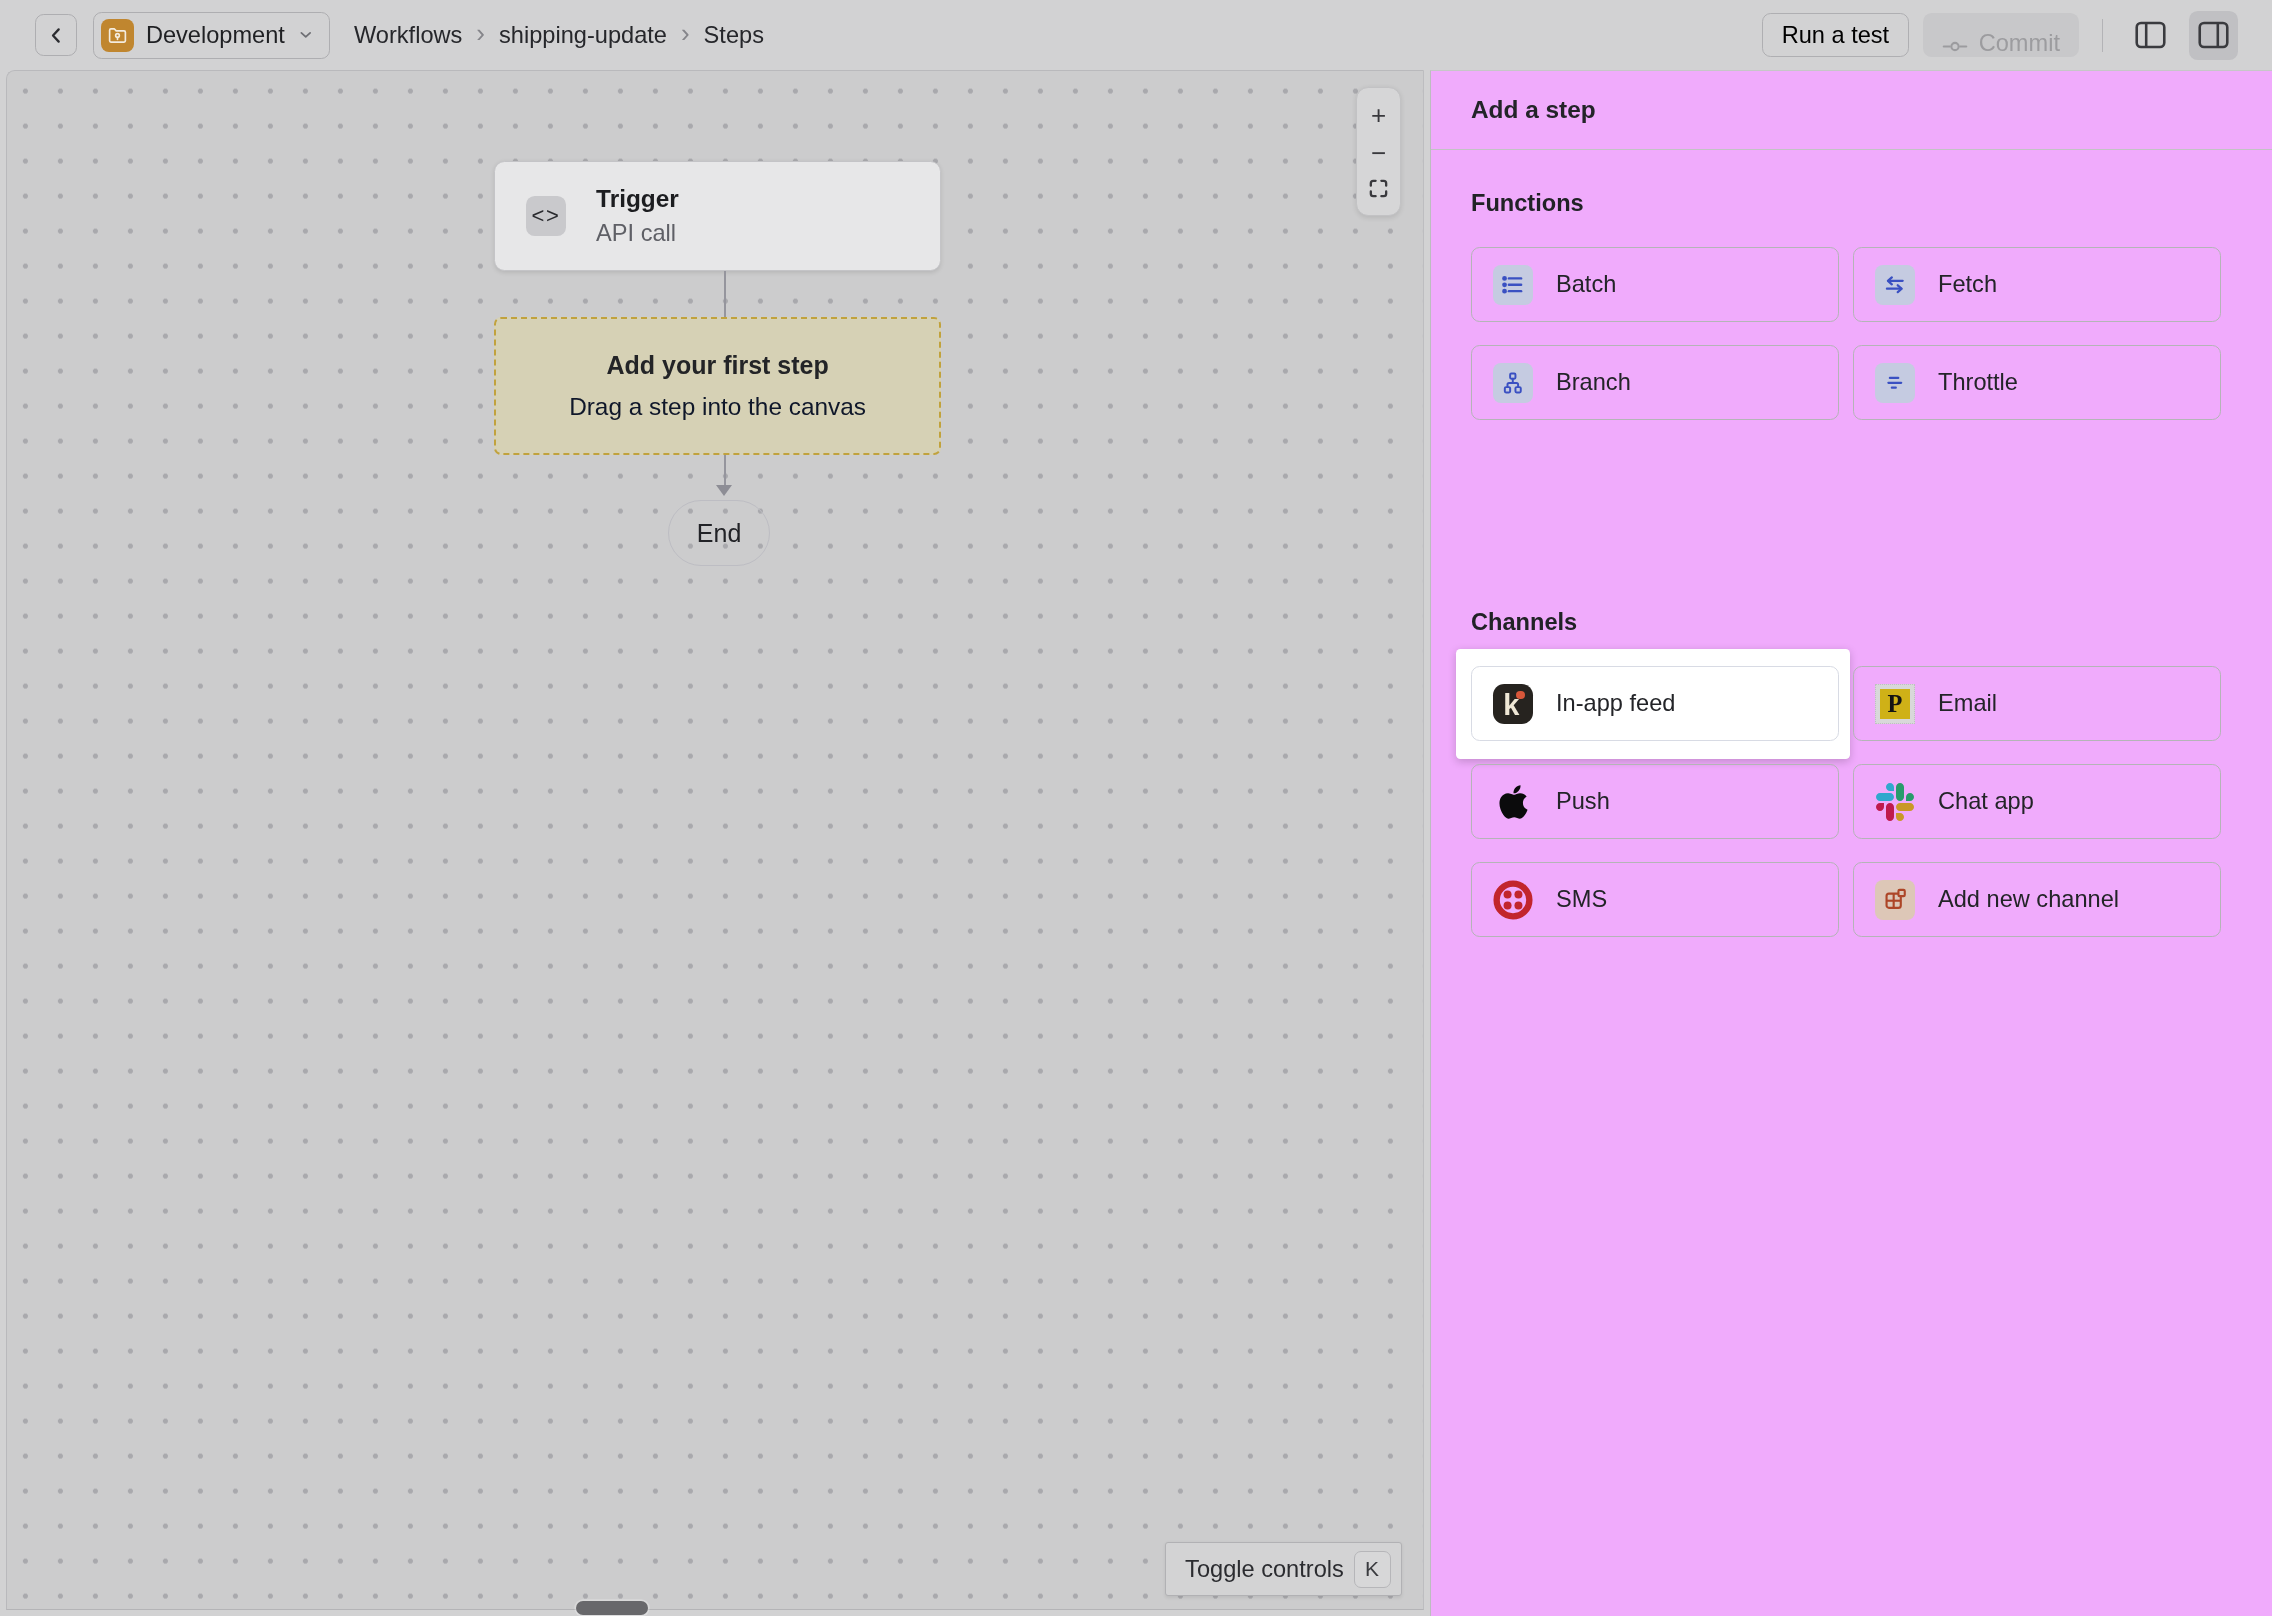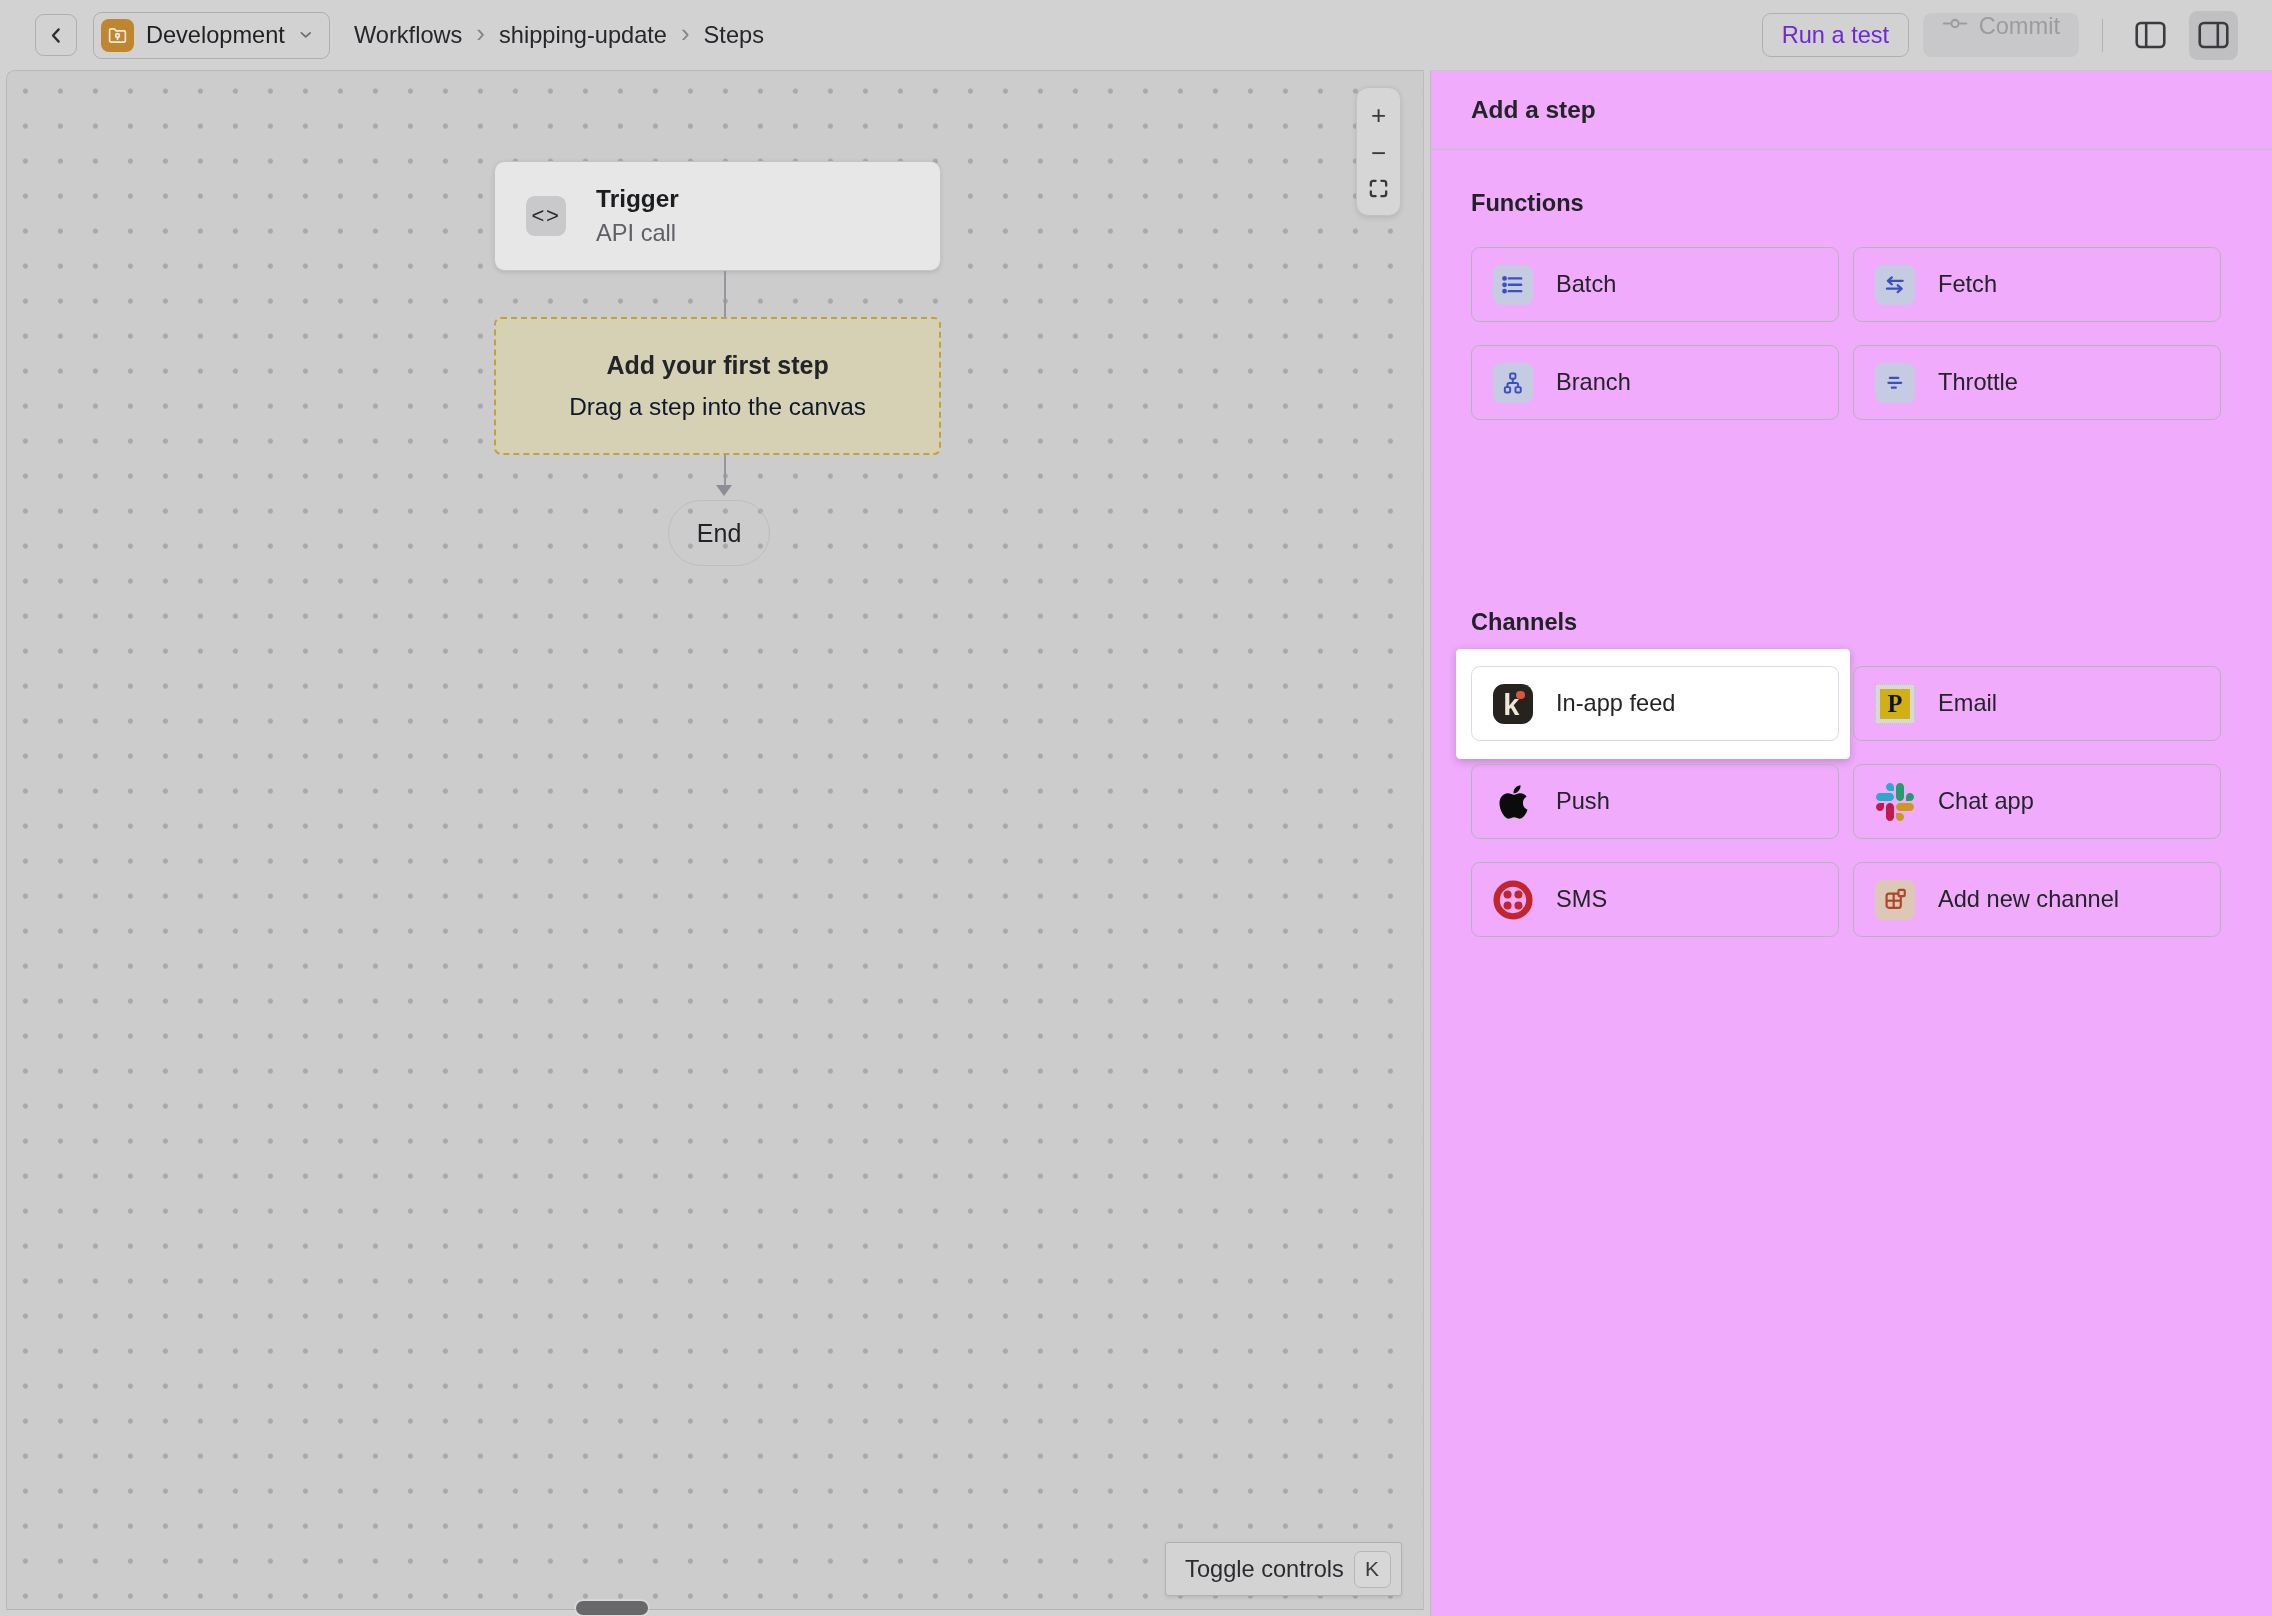--- a/index.html
+++ b/index.html
@@ -30,25 +30,25 @@
     width:33px; height:33px; border-radius:7.9px; background:#c0862f;
     display:flex; align-items:center; justify-content:center;
   }
   .env-label { font-size:23.6px; font-weight:500; color:#1f2023; }
   .breadcrumb { display:flex; align-items:center; gap:14px; margin-left:8.7px; }
   .crumb { font-size:23.6px; color:#26272b; cursor:pointer; }
   .crumb-sep { font-size:26px; color:#85858a; transform:translateY(-1.7px); }
   .topbar-right { margin-left:auto; display:flex; align-items:center; gap:14px; }
   .btn-outline {
     height:44px; padding:2px 19px; border:1.7px solid #afafb2; border-radius:8.7px;
-    font-size:23.6px; color:#6d28d9; background:transparent; display:flex; align-items:center;
+    font-size:23.6px; color:#000000; background:transparent; display:flex; align-items:center;
   }
   .btn-filled {
     height:44px; padding:0 19px; border:none; border-radius:8.7px;
-    font-size:23.6px; color:#9c9c9f; background:#c8c8ca; display:flex; align-items:flex-start; gap:10.5px;
+    font-size:23.6px; color:#9c9c9f; background:#c8c8ca; display:flex; align-items:flex-end; gap:10.5px;
   }
   .v-divider { width:1.7px; height:33px; background:#b3b3b6; margin:0 8.7px; }
   .panel-toggle { width:49px; height:49px; border-radius:8.7px; display:flex; align-items:center; justify-content:center; cursor:pointer; background:transparent; }
   .panel-toggle.active { background:#c0c0c3; }
 
   
   .canvas {
     position:absolute; left:6.1px; top:70px; width:1418px; height:1540px;
     border:1.7px solid #b9b9bc; border-right:1.7px solid #bdbdc0; border-bottom:1.7px solid #b4b4b7;
     border-top-left-radius:8.7px;

